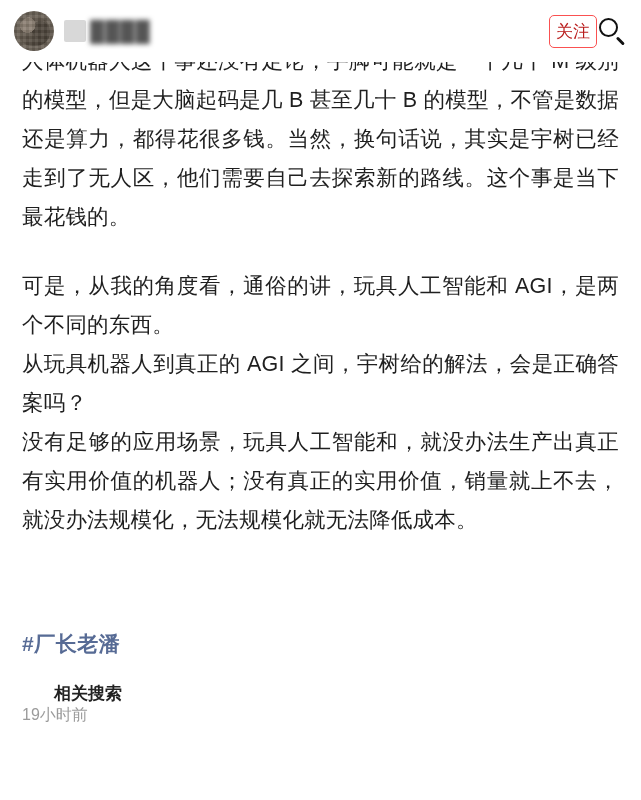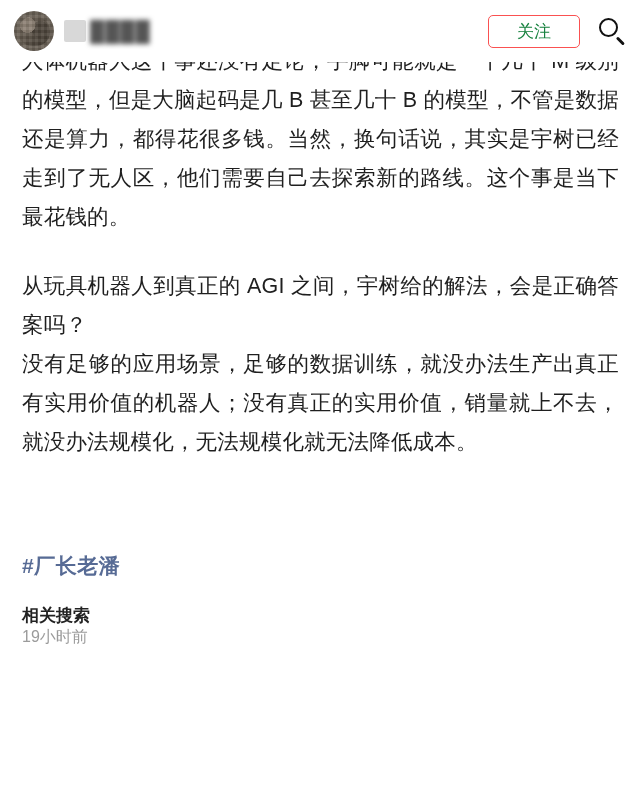--- a/index.html
+++ b/index.html
@@ -74,26 +74,26 @@
     font-weight: bold;
     color: #555;
     letter-spacing: 1px;
     filter: blur(2.6px);
     user-select: none;
     white-space: nowrap;
   }
   .follow-btn {
     flex: 0 0 auto;
     border: 1px solid #fa5151;
-    color: #15803d;
+    color: #b91c1c;
     background: #ffffff;
     font-size: 17px;
     border-radius: 5px;
-    padding: 7px 28px;
-    margin-right: 17px;
+    padding: 7px 6px;
+    margin-right: 0;
     cursor: pointer;
     line-height: 1;
   }
   .search-icon {
     flex: 0 0 auto;
     width: 30px;
     height: 30px;
     position: relative;
     cursor: pointer;
   }
@@ -141,20 +141,21 @@
     margin-top: 60px;
     font-weight: 600;
     letter-spacing: 0.5px;
   }
 
   
   .related-row {
     display: flex;
     align-items: center;
     margin-top: 24px;
+    margin-left: 32px;
   }
   .related-label {
     font-size: 17px;
     font-weight: bold;
     color: #222;
     flex: 0 0 auto;
     margin-right: 14px;
   }
   .related-chip {
     display: flex;
@@ -215,24 +216,25 @@
     <div class="handle"></div>
   </div>
 </div>
 
 <div class="article">
 
   <p class="para clipped-top">人体机器人这个事还没有定论，手脚可能就是一个几十 M 级别的模型，但是大脑起码是几 B 甚至几十 B 的模型，不管是数据还是算力，都得花很多钱。当然，换句话说，其实是宇树已经走到了无人区，他们需要自己去探索新的路线。这个事是当下最花钱的。</p>
 
   <div class="spacer-para"></div>
 
+  <p class="para">可是，从我的角度看，通俗的讲，玩具人工智能和 AGI，是两个不同的东西。</p>
 
   <p class="para">从玩具机器人到真正的 AGI 之间，宇树给的解法，会是正确答案吗？</p>
 
-  <p class="para">没有足够的应用场景，足够的数据训练，就没办法生产出真正有实用价值的机器人；没有真正的实用价值，销量就上不去，就没办法规模化，无法规模化就无法降低成本。</p>
+  <p class="para">没有足够的应用场景，玩具人工智能和，就没办法生产出真正有实用价值的机器人；没有真正的实用价值，销量就上不去，就没办法规模化，无法规模化就无法降低成本。</p>
 
   <div class="spacer-para"></div>
 
 
   <div class="hashtag">#厂长老潘</div>
 
   <div class="related-row">
     <div class="related-label">相关搜索</div>
   </div>
 

